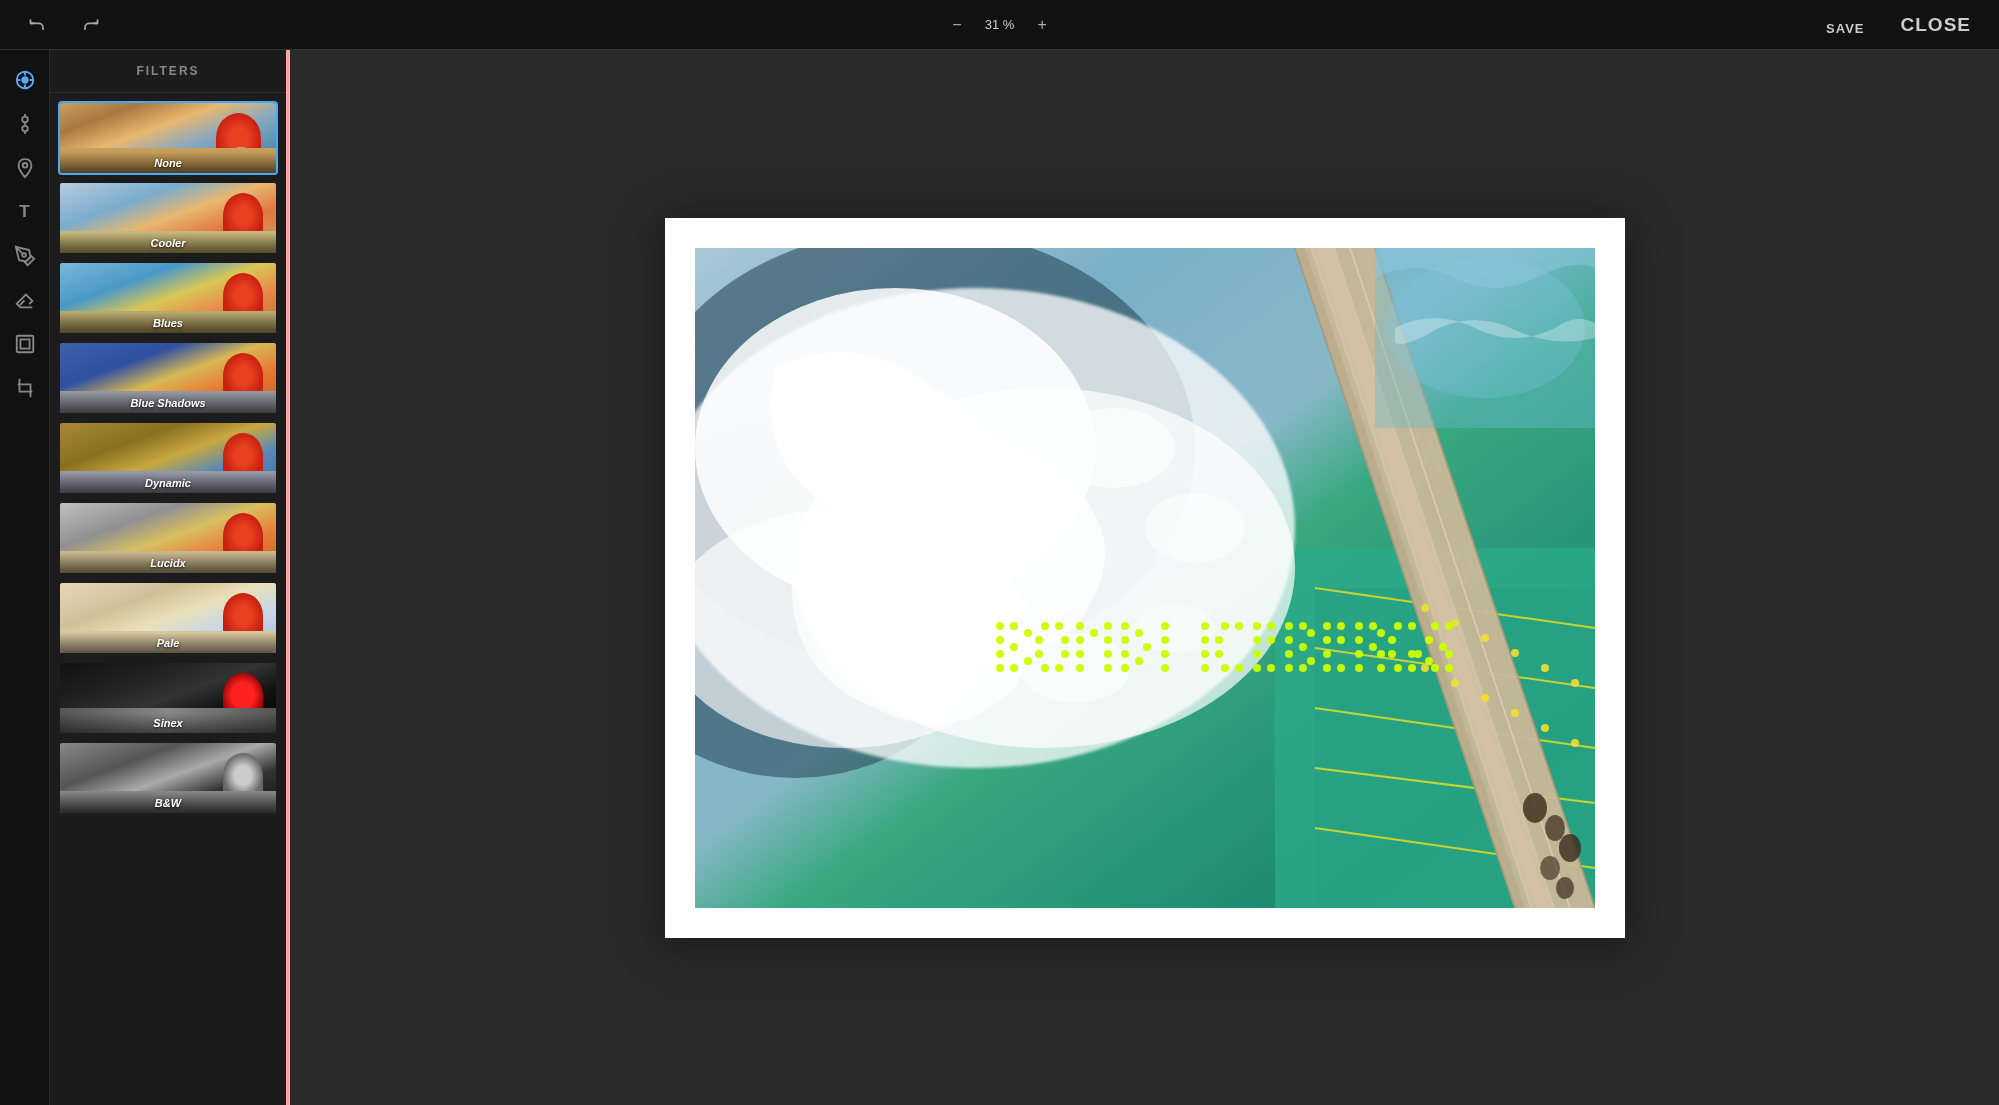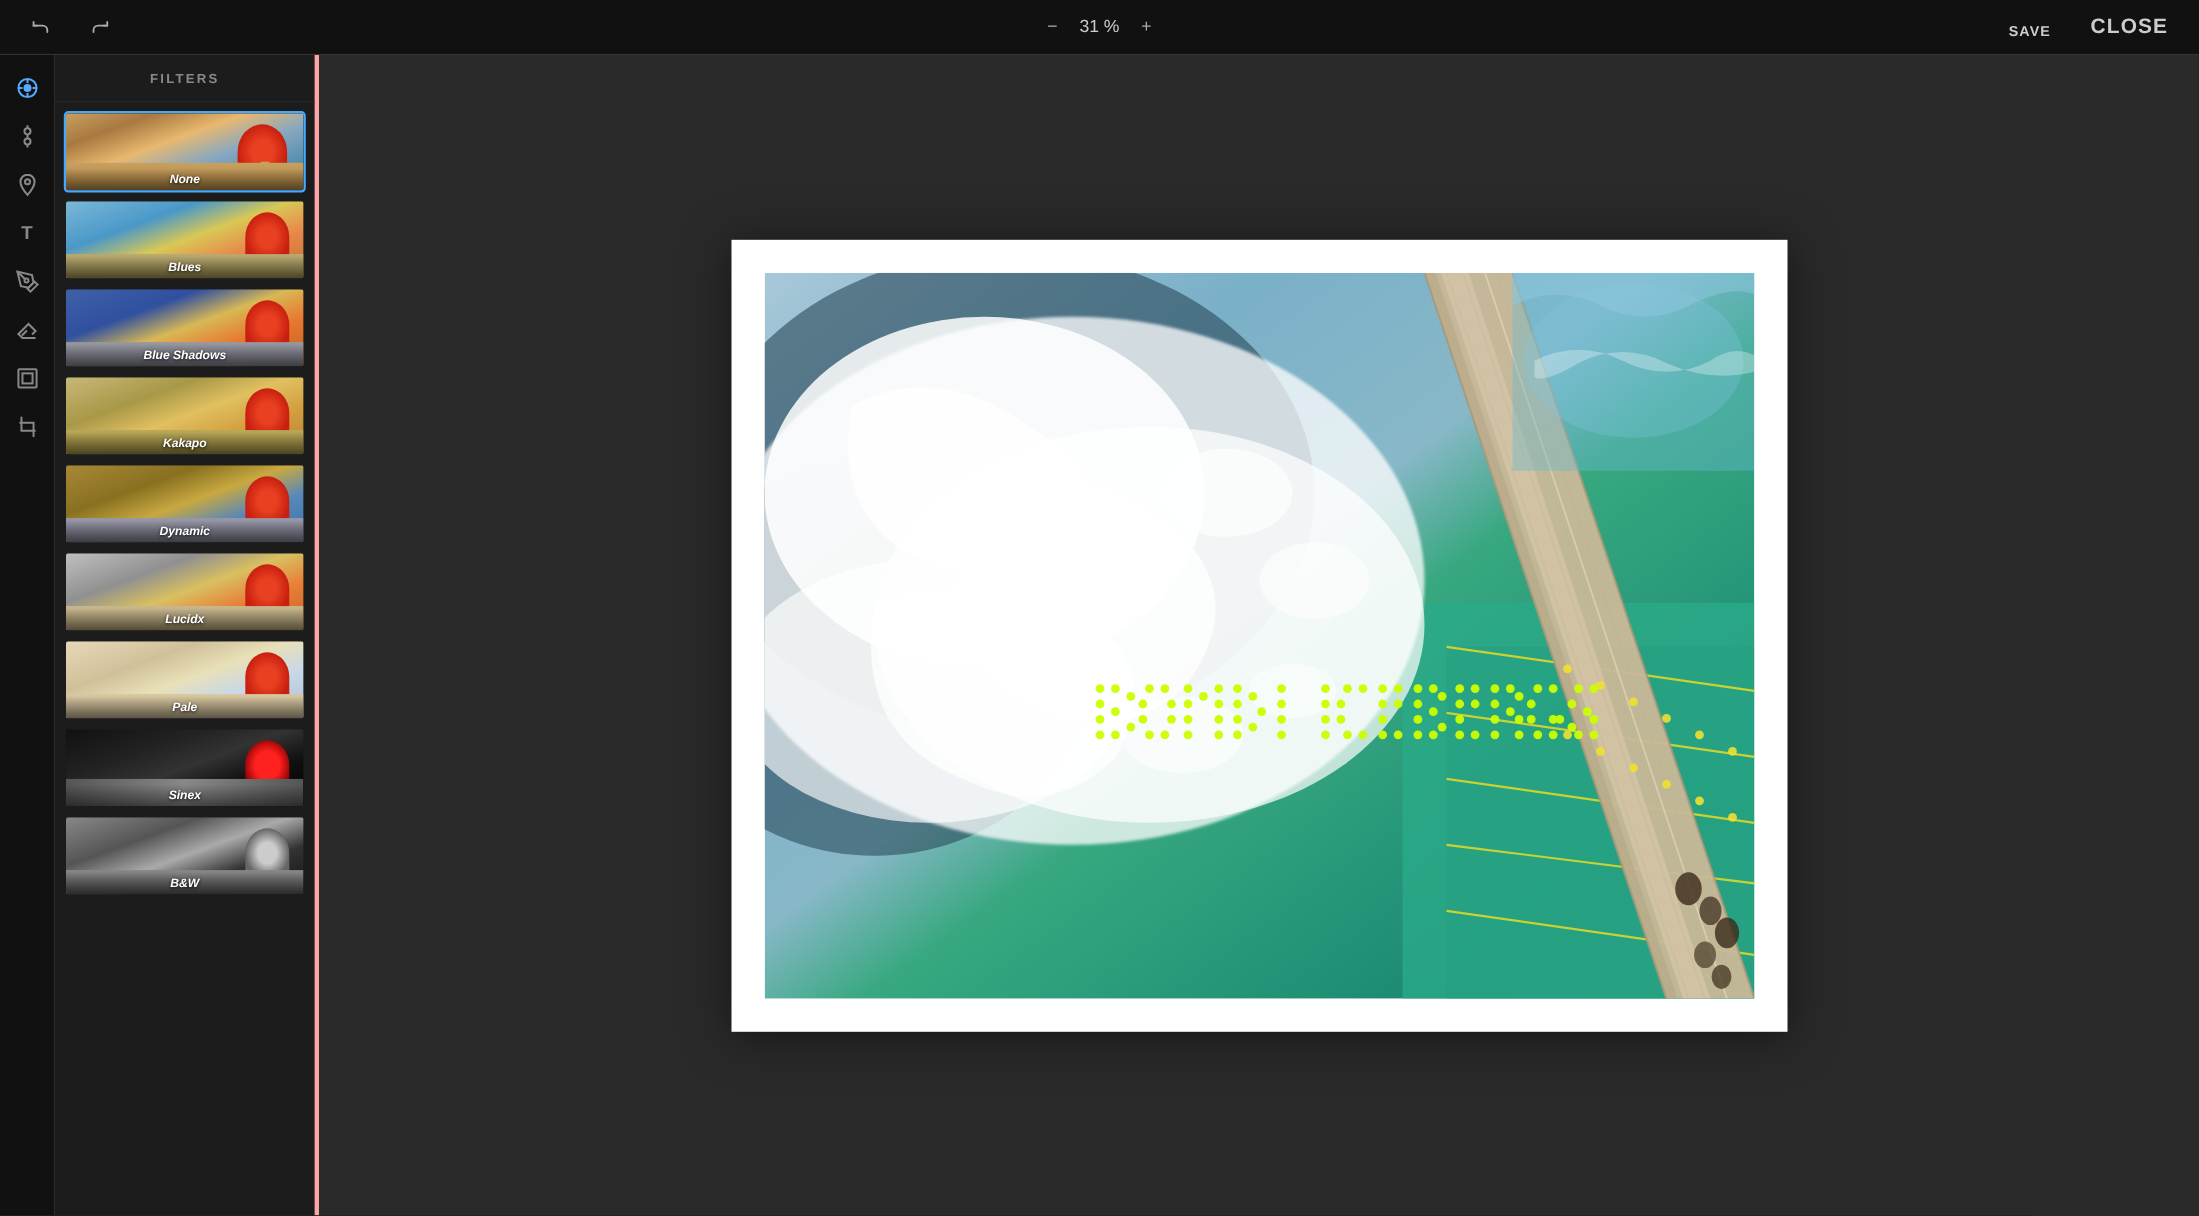--- a/index.html
+++ b/index.html
@@ -57,21 +57,21 @@
     .zoom-minus, .zoom-plus {
       background: none;
       border: none;
       color: #aaa;
       font-size: 16px;
       cursor: pointer;
       padding: 2px 6px;
     }
     .zoom-value {
       color: #ccc;
-      font-size: 16px;
+      font-size: 13px;
       min-width: 40px;
       text-align: center;
     }
     .save-btn {
       background: none;
       border: none;
       color: #ccc;
       font-size: 13px;
       font-weight: 600;
       cursor: pointer;
@@ -300,20 +300,29 @@
         <div class="filter-thumb ft-none" style="background: linear-gradient(160deg, #c8a060 0%, #a87840 20%, #e8b870 40%, #88a8c0 60%, #5890b0 80%, #3878a0 100%); position:relative; overflow:hidden;">
           <div style="position:absolute; top:5px; right:10px; width:50px; height:55px;">
             <div style="width:45px; height:50px; border-radius:50% 50% 0 0; background: radial-gradient(ellipse, #e84020 30%, #c82010 70%); position:absolute; bottom:0;"></div>
             <div style="width:8px; height:16px; background:#c8a060; position:absolute; bottom:0; left:50%; transform:translateX(-50%);"></div>
           </div>
           <div style="position:absolute; bottom:0; left:0; right:0; height:25px; background: linear-gradient(#c8a060, #a88040);"></div>
         </div>
         <span class="filter-label">None</span>
       </div>
 
+      <div class="filter-item">
+        <div class="filter-thumb" style="background: linear-gradient(160deg, #b8cce0 0%, #7aaccc 30%, #e8b870 50%, #e07840 70%, #c8a060 100%); position:relative; overflow:hidden;">
+          <div style="position:absolute; top:5px; right:8px; width:45px; height:50px;">
+            <div style="width:40px; height:45px; border-radius:50% 50% 0 0; background: radial-gradient(ellipse, #e84020 30%, #c82010 70%); position:absolute; bottom:0;"></div>
+          </div>
+          <div style="position:absolute; bottom:0; left:0; right:0; height:22px; background: linear-gradient(#c8b880, #a89858);"></div>
+        </div>
+        <span class="filter-label">Cooler</span>
+      </div>
 
       <div class="filter-item">
         <div class="filter-thumb" style="background: linear-gradient(160deg, #7ab8d8 0%, #4a98c8 30%, #d8c855 50%, #e8884a 70%, #c07030 100%); position:relative; overflow:hidden;">
           <div style="position:absolute; top:5px; right:8px; width:45px; height:50px;">
             <div style="width:40px; height:45px; border-radius:50% 50% 0 0; background: radial-gradient(ellipse, #e84020 30%, #c82010 70%); position:absolute; bottom:0;"></div>
           </div>
           <div style="position:absolute; bottom:0; left:0; right:0; height:22px; background: linear-gradient(#b8aa70, #988850);"></div>
         </div>
         <span class="filter-label">Blues</span>
       </div>
@@ -321,29 +330,20 @@
       <div class="filter-item">
         <div class="filter-thumb" style="background: linear-gradient(160deg, #4060a8 0%, #3050a0 30%, #d8b855 50%, #e87830 70%, #c06020 100%); position:relative; overflow:hidden;">
           <div style="position:absolute; top:5px; right:8px; width:45px; height:50px;">
             <div style="width:40px; height:45px; border-radius:50% 50% 0 0; background: radial-gradient(ellipse, #e84020 30%, #c82010 70%); position:absolute; bottom:0;"></div>
           </div>
           <div style="position:absolute; bottom:0; left:0; right:0; height:22px; background: linear-gradient(#9898a0, #787888);"></div>
         </div>
         <span class="filter-label">Blue Shadows</span>
       </div>
 
-      <div class="filter-item">
-        <div class="filter-thumb" style="background: linear-gradient(160deg, #c8b878 0%, #a89848 30%, #e0c060 50%, #d4a040 70%, #b88030 100%); position:relative; overflow:hidden;">
-          <div style="position:absolute; top:5px; right:8px; width:45px; height:50px;">
-            <div style="width:40px; height:45px; border-radius:50% 50% 0 0; background: radial-gradient(ellipse, #e84020 30%, #c82010 70%); position:absolute; bottom:0;"></div>
-          </div>
-          <div style="position:absolute; bottom:0; left:0; right:0; height:22px; background: linear-gradient(#b8a858, #988840);"></div>
-        </div>
-        <span class="filter-label">Kakapo</span>
-      </div>
 
       <div class="filter-item">
         <div class="filter-thumb" style="background: linear-gradient(160deg, #a88838 0%, #887020 30%, #c8a840 50%, #5888b8 70%, #3870a8 100%); position:relative; overflow:hidden;">
           <div style="position:absolute; top:5px; right:8px; width:45px; height:50px;">
             <div style="width:40px; height:45px; border-radius:50% 50% 0 0; background: radial-gradient(ellipse, #e84020 30%, #c82010 70%); position:absolute; bottom:0;"></div>
           </div>
           <div style="position:absolute; bottom:0; left:0; right:0; height:22px; background: linear-gradient(#9898a8, #787888);"></div>
         </div>
         <span class="filter-label">Dynamic</span>
       </div>

